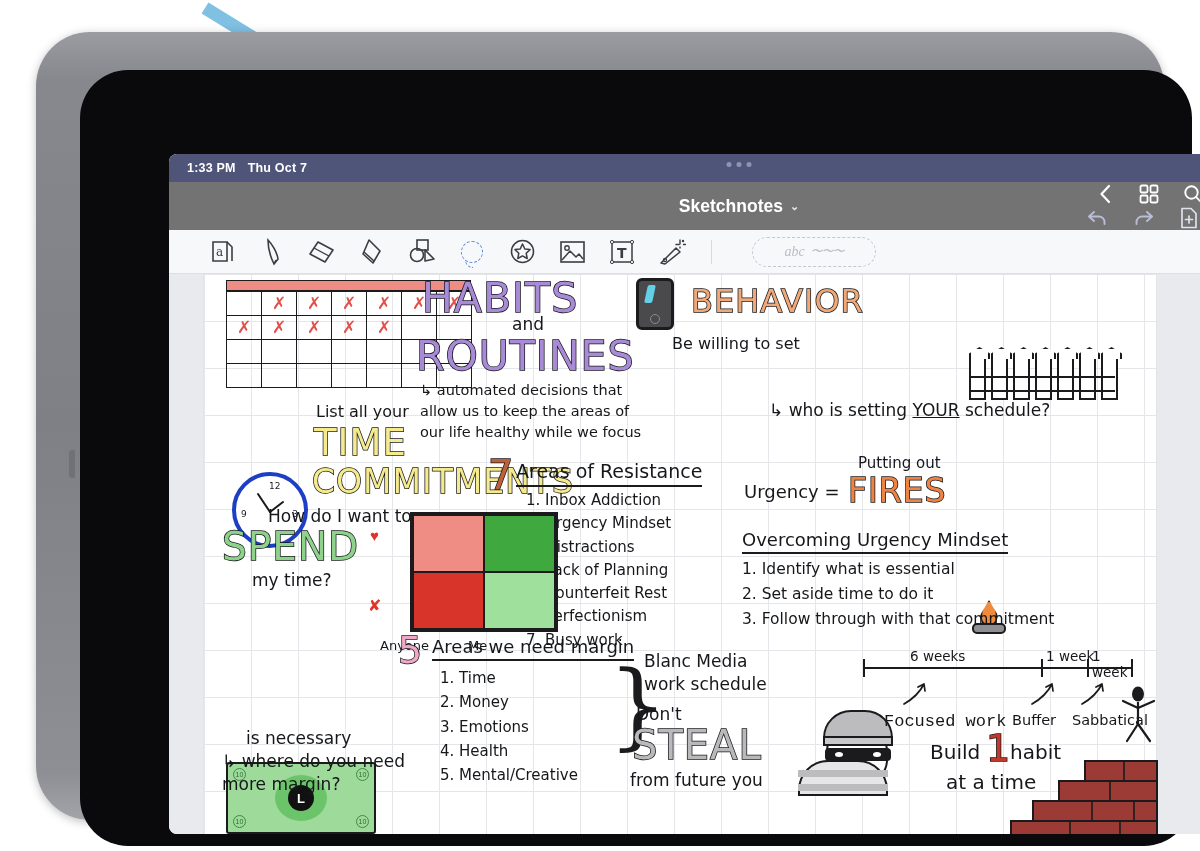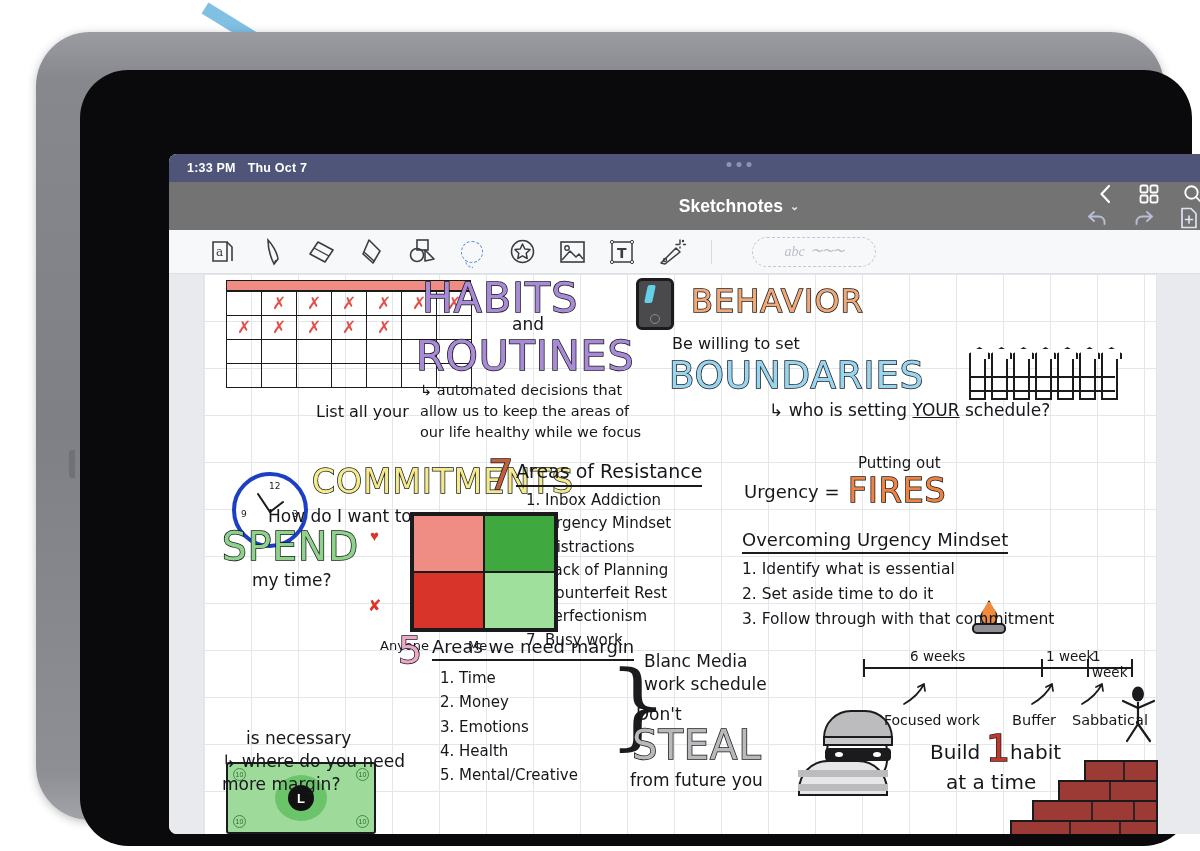--- a/index.html
+++ b/index.html
@@ -462,21 +462,20 @@
             <div class="el bubble" style="left:212px; top:58px; font-size:41px; color:#a98ad6;">ROUTINES</div>
             <div class="el hand" style="left:216px; top:106px; font-size:14.5px; width:225px; line-height:1.45;">↳ automated decisions that allow us to keep the areas of our life healthy while we focus</div>
 
             <div class="el phone-ico" style="left:432px; top:4px;">
               <div class="phone-shine"></div>
             </div>
 
             <div class="el bubble" style="left:487px; top:8px; font-size:32px; color:#f0a878;">BEHAVIOR</div>
 
             <div class="el hand" style="left:468px; top:60px; font-size:16px;">Be willing to set</div>
-            <div class="el bubble" style="left:465px; top:80px; font-size:37px; color:#9ad5f0;">BOUNDARIES</div>
 
             <div class="el" style="left:765px; top:70px; width:160px; height:56px;">
               <div class="fence-post" style="left:0;"></div>
               <div class="fence-post" style="left:22px;"></div>
               <div class="fence-post" style="left:44px;"></div>
               <div class="fence-post" style="left:66px;"></div>
               <div class="fence-post" style="left:88px;"></div>
               <div class="fence-post" style="left:110px;"></div>
               <div class="fence-post" style="left:132px;"></div>
               <div style="position:absolute;left:0;bottom:22px;width:146px;height:2px;background:#1b1b1d;"></div>
@@ -491,20 +490,21 @@
               <span style="left:33px; top:5px;">12</span>
               <span style="left:5px; top:33px;">9</span>
               <span style="right:6px; top:33px;">3</span>
               <svg width="68" height="68" style="position:absolute;left:0;top:0;">
                 <line x1="34" y1="36" x2="22" y2="18" stroke="#1b1b1d" stroke-width="2" stroke-linecap="round"></line>
                 <line x1="34" y1="36" x2="47" y2="26" stroke="#1b1b1d" stroke-width="2" stroke-linecap="round"></line>
               </svg>
             </div>
 
             <div class="el hand" style="left:112px; top:128px; font-size:16px;">List all your</div>
+            <div class="el bubble" style="left:110px; top:147px; font-size:37px; color:#f5ea8e;">TIME</div>
             <div class="el bubble" style="left:108px; top:188px; font-size:33px; color:#f5ea8e;">COMMITMENTS</div>
 
             <div class="el bubble" style="left:284px; top:178px; font-size:40px; color:#c0603a;">7</div>
             <div class="el hand" style="left:312px; top:186px; font-size:19px; border-bottom:2px solid #1b1b1d; padding-bottom:3px;">Areas of Resistance</div>
             <div class="el hand" style="left:322px; top:215px; font-size:15px; line-height:1.55;">
               <div>1. Inbox Addiction</div>
               <div>2. Urgency Mindset</div>
               <div>3. Distractions</div>
               <div>4. Lack of Planning</div>
               <div>5. Counterfeit Rest</div>
@@ -606,21 +606,21 @@
                 <line x1="272" y1="13" x2="272" y2="31" stroke="#1b1b1d" stroke-width="2"></line>
               </svg>
               <div class="hand" style="position:absolute; left:50px; top:2px; font-size:13.5px;text-align:right;">6 weeks</div>
               <div class="hand" style="position:absolute; left:186px; top:2px; font-size:13.5px;">1 week</div>
               <div class="hand" style="position:absolute; left:232px; top:2px; font-size:13.5px;">1 week</div>
               <svg width="278" height="34" style="position:absolute; left:0; top:32px;">
                 <path d="M44 26 q14 -8 20 -20 M64 6 l-6 3 M64 6 l1 7" stroke="#1b1b1d" stroke-width="1.7" fill="none" stroke-linecap="round"></path>
                 <path d="M172 26 q14 -8 20 -20 M192 6 l-6 3 M192 6 l1 7" stroke="#1b1b1d" stroke-width="1.7" fill="none" stroke-linecap="round"></path>
                 <path d="M222 26 q14 -8 20 -20 M242 6 l-6 3 M242 6 l1 7" stroke="#1b1b1d" stroke-width="1.7" fill="none" stroke-linecap="round"></path>
               </svg>
-              <div class="hand" style="position:absolute; left:24px; top:66px; font-size:14px;">Focused work</div>
+              <div class="hand" style="position:absolute; left:24px; top:66px; font-size:17px;font-family:Liberation Mono, monospace;">Focused work</div>
               <div class="hand" style="position:absolute; left:152px; top:66px; font-size:14.5px;">Buffer</div>
               <div class="hand" style="position:absolute; left:212px; top:66px; font-size:14.5px;">Sabbatical</div>
             </div>
 
             <div class="el hand" style="left:726px; top:466px; font-size:20px;">Build</div>
             <div class="el bubble" style="left:782px; top:452px; font-size:38px; color:#c0392b;">1</div>
             <div class="el hand" style="left:806px; top:466px; font-size:20px;">habit</div>
             <div class="el hand" style="left:742px; top:496px; font-size:20px;">at a time</div>
 
             <div class="el" style="left:806px; top:468px; width:148px; height:100px;">

